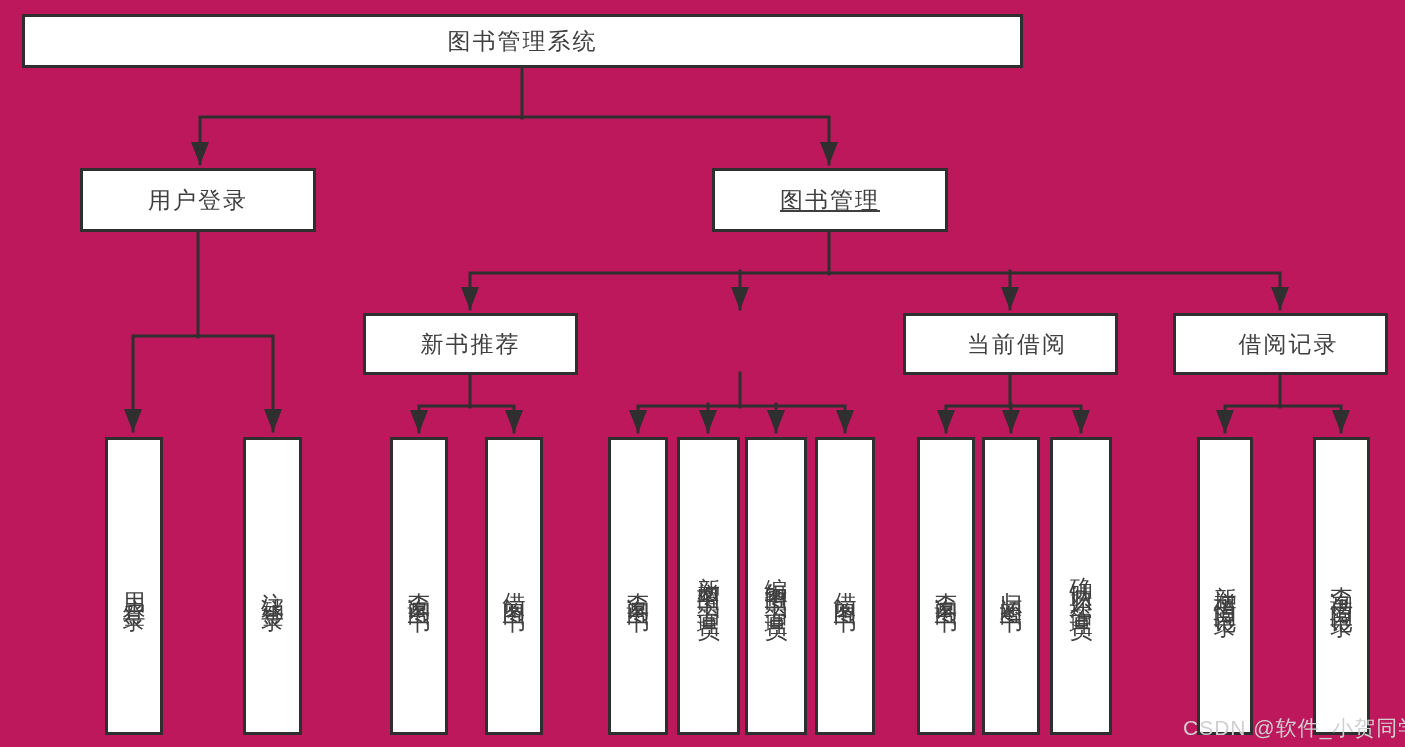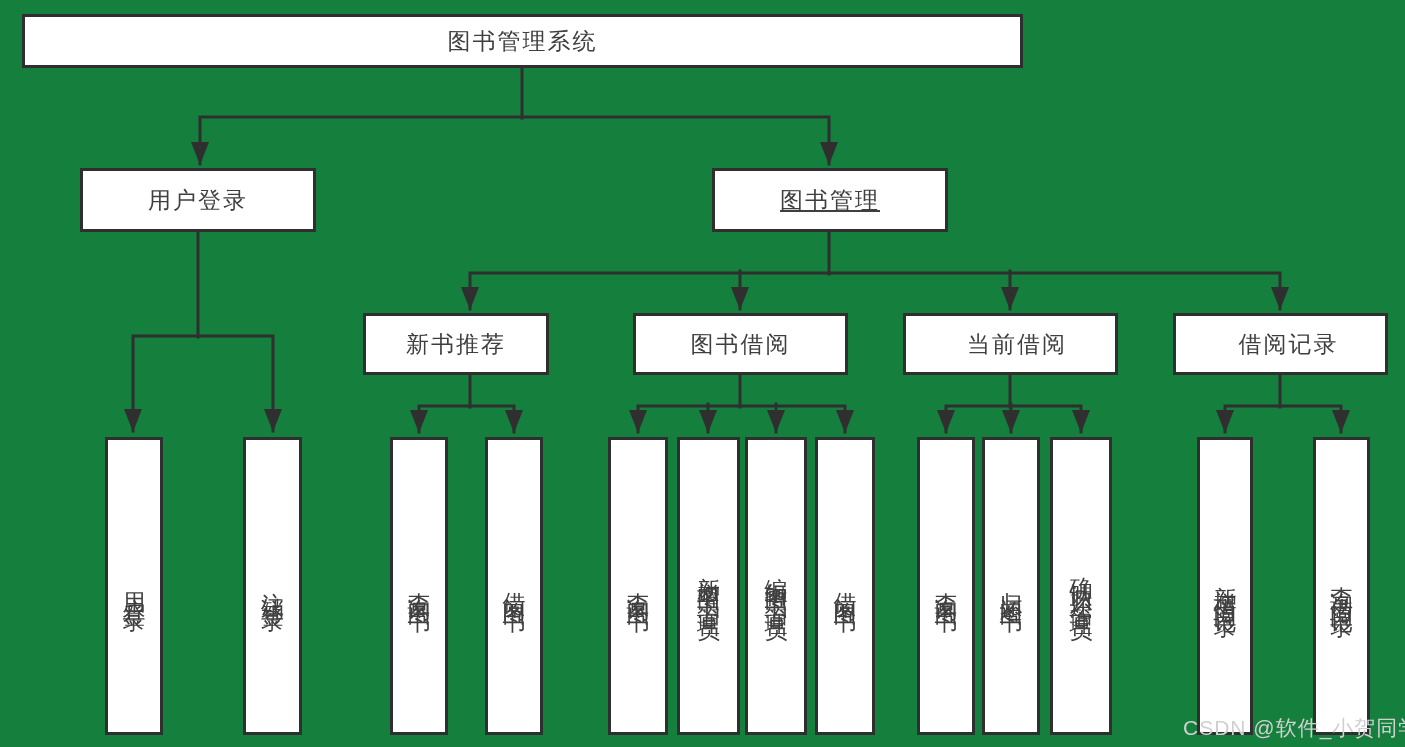--- a/index.html
+++ b/index.html
@@ -1,17 +1,17 @@
 <!DOCTYPE html>
 <html><head>
 <meta charset="utf-8">
 <style>
   html,body { margin:0; padding:0; background:#ffffff; }
   .canvas {
-    position:relative; width:1405px; height:747px; background:#15803d;
+    position:relative; width:1405px; height:747px; background:#be185d;
     font-family:"Liberation Sans","DejaVu Sans",sans-serif; overflow:hidden;
   }
   svg.wires { position:absolute; left:0; top:0; width:1405px; height:747px; z-index:0; }
   .node {
     position:absolute; box-sizing:border-box; border:3px solid #2f2f2f;
     background:#ffffff; display:flex; align-items:center; justify-content:center;
     color:#3f3f3f; z-index:1;
   }
   .hlabel { font-size:23px; letter-spacing:2px; white-space:nowrap; }
   .vlabel {
@@ -68,25 +68,22 @@
     <span class="hlabel">图书管理系统</span>
   </div>
 
   <div class="node" style="left:80px; top:168px; width:236px; height:64px;">
     <span class="hlabel">用户登录</span>
   </div>
   <div class="node" style="left:712px; top:168px; width:236px; height:64px;text-decoration:underline;">
     <span class="hlabel">图书管理</span>
   </div>
 
-  <div class="node" style="left:363px; top:313px; width:186px; height:62px;">
+  <div class="node" style="left:363px; top:313px; width:215px; height:62px;">
     <span class="hlabel">新书推荐</span>
-  </div>
-  <div class="node" style="left:633px; top:313px; width:215px; height:62px;">
-    <span class="hlabel">图书借阅</span>
   </div>
   <div class="node" style="left:903px; top:313px; width:215px; height:62px;padding-left:13px;">
     <span class="hlabel">当前借阅</span>
   </div>
   <div class="node" style="left:1173px; top:313px; width:215px; height:62px;padding-left:16px;">
     <span class="hlabel">借阅记录</span>
   </div>
 
   <div class="node" style="left:105px; top:437px; width:58px; height:298px;">
     <span class="vlabel">用户登录</span>

